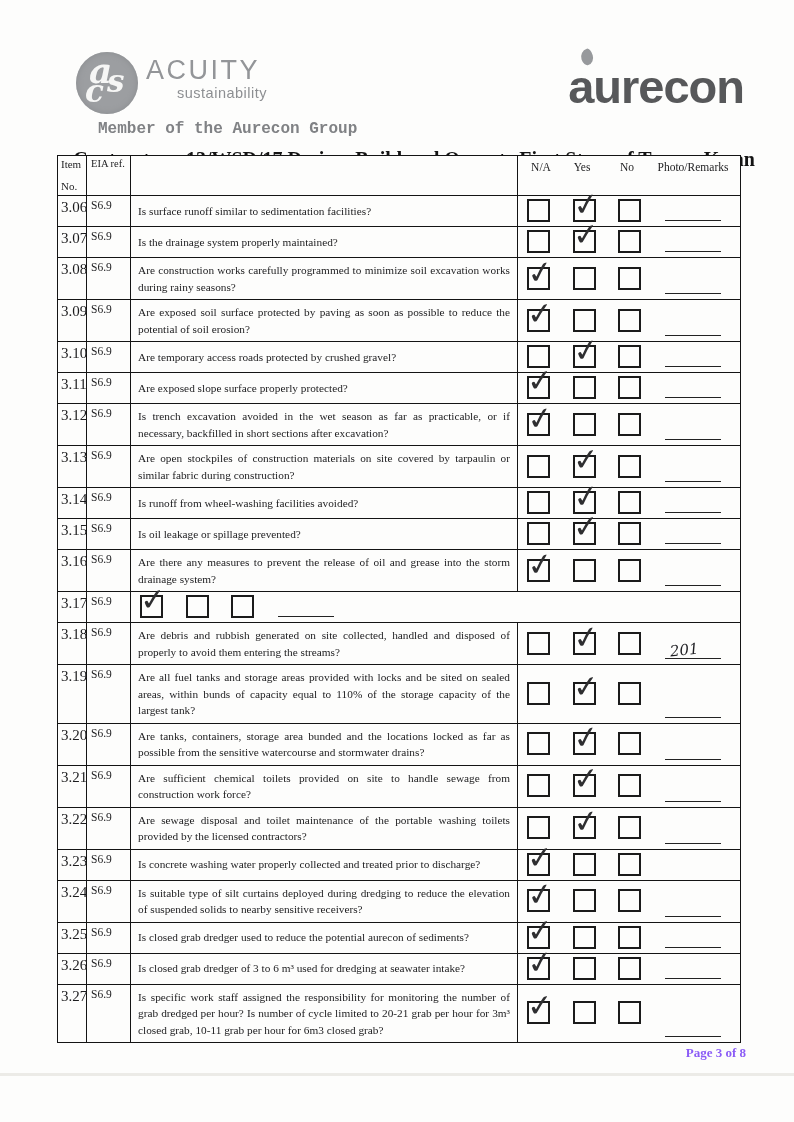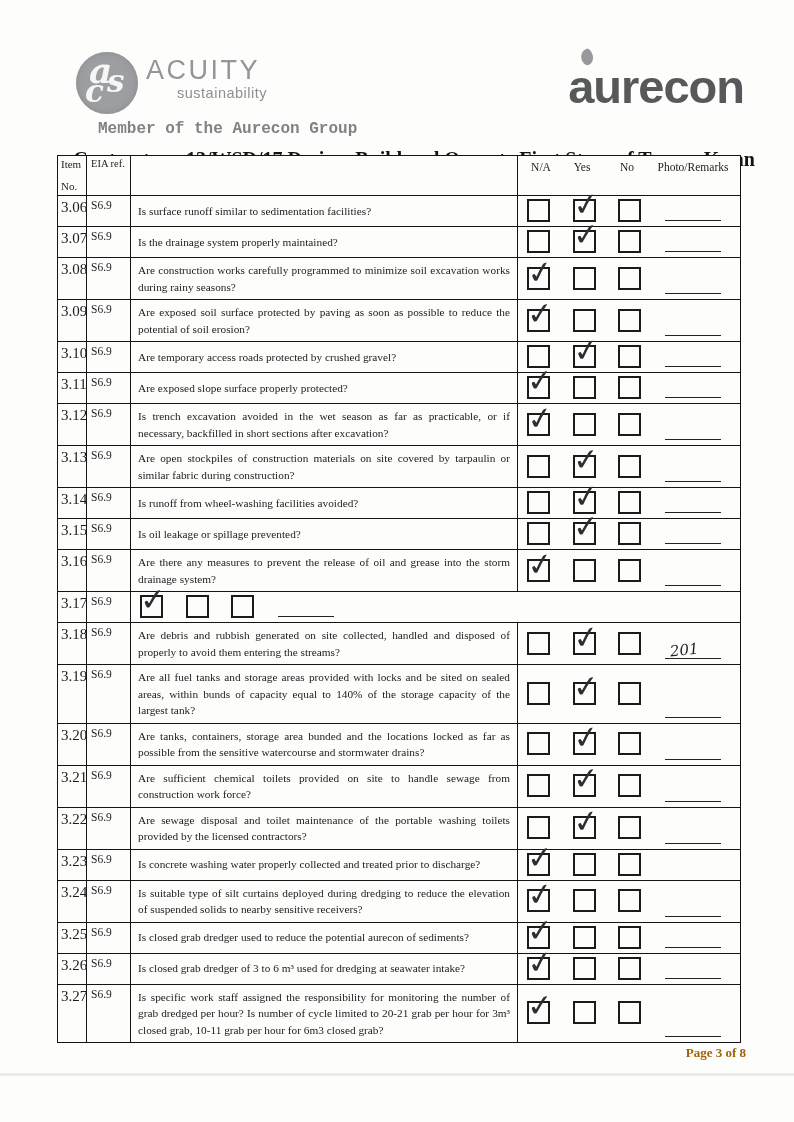--- a/index.html
+++ b/index.html
@@ -64,21 +64,21 @@
       transform:rotate(-4deg);}
   [data-rows] .row:nth-child(odd) .cb.checked::after{transform:rotate(-8deg) translateY(1px);}
 
   .remark{position:absolute;left:147px;bottom:5px;width:56px;height:15px;
           border-bottom:1.7px solid #232323;}
   .remark-text{position:absolute;left:5px;bottom:-1px;font-style:italic;font-size:15px;
                font-family:"DejaVu Serif",serif;color:#1f1f23;transform:rotate(-6deg);
                white-space:nowrap;}
 
   
-  .footer{position:absolute;top:1045px;right:48px;font-size:13px;font-weight:bold;color:#a16207;}
+  .footer{position:absolute;top:1045px;right:48px;font-size:13px;font-weight:bold;color:#8b5cf6;}
   .scan-line{position:absolute;top:1073px;left:0;width:794px;height:3px;background:#ecebe7;}
 </style>
 </head>
 <body>
 
 <div class="page">
 
   <div class="brand">
     <div class="monogram">
       <span class="m-a">a</span>
@@ -317,21 +317,21 @@
       <span class="remark">
         <i class="remark-text">201</i>
       </span>
     </div>
   </div>
 
   <div class="row">
     <div class="cell c-item">3.19</div>
     <div class="cell c-eia">S6.9</div>
     <div class="cell c-q">
-      <span class="qt">Are all fuel tanks and storage areas provided with locks and be sited on sealed areas, within bunds of capacity equal to 140% of the storage capacity of the largest tank?</span>
+      <span class="qt">Are all fuel tanks and storage areas provided with locks and be sited on sealed areas, within bunds of capacity equal to 110% of the storage capacity of the largest tank?</span>
     </div>
     <div class="cell c-ans">
       <span class="cb cb-na"></span>
       <span class="cb cb-yes checked" aria-checked="true"></span>
       <span class="cb cb-no"></span>
       <span class="remark">
         <i class="remark-text"></i>
       </span>
     </div>
   </div>

